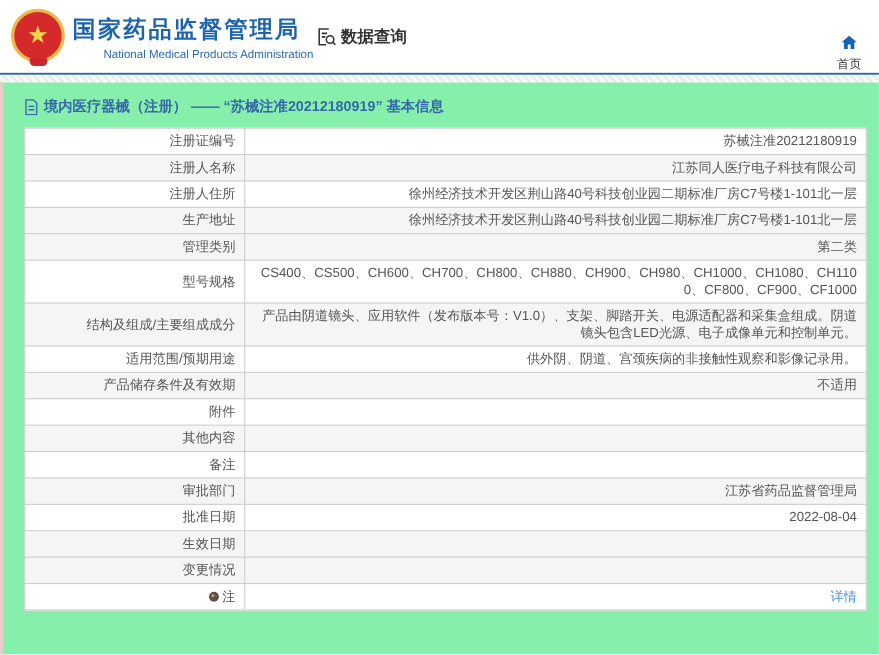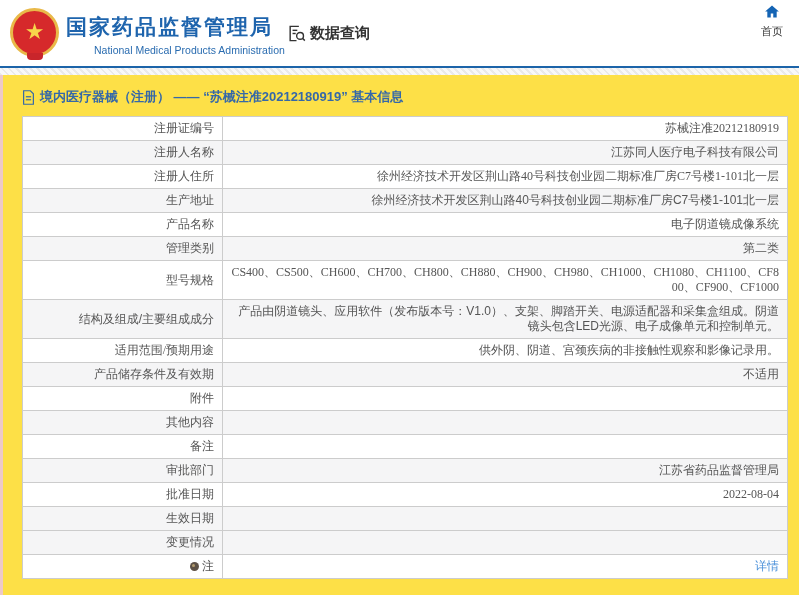--- a/index.html
+++ b/index.html
@@ -13,47 +13,47 @@
     display:flex; align-items:center; justify-content:center; }
   .emblem .star { color:#f7d54b; font-size:22px; line-height:1; margin-top:-2px; }
   .emblem::after { content:""; position:absolute; left:50%; bottom:-6px;
     transform:translateX(-50%); width:16px; height:7px; background:#c9252b;
     border-radius:0 0 4px 4px; }
   .agency { position:absolute; left:66px; top:13px; }
   .agency-zh { font-size:21px; font-weight:bold; color:#1e64ad; letter-spacing:2px; }
   .agency-en { font-size:10.5px; color:#2a6cb0; margin-top:3px;margin-left:28px; }
   .data-query { position:absolute; left:253px; top:24px; display:flex;
     align-items:center; gap:4px; color:#333; font-size:15px; font-weight:bold;margin-left:34px; }
-  .top-nav { position:absolute; right:16px; top:4px; display:flex; gap:32px;justify-content:center; }
+  .top-nav { position:absolute; right:16px; top:31px; display:flex; gap:32px;justify-content:center; }
   .nav-item { display:flex; flex-direction:column; align-items:center;
     font-size:11px; color:#333; cursor:pointer; }
   .nav-item svg { margin-bottom:5px; }
 
   
   .blue-line { height:2px; background:#1c64a9; }
   .hatch { height:7px;
     background:repeating-linear-gradient(45deg,#e9e9e9 0 2px,#f8f8f8 2px 5px); }
 
   
-  .content { position:relative; background:#fde047; height:520px; padding-top:13px; }
+  .content { position:relative; background:#86efac; height:520px; padding-top:13px; }
   .pink-strip { position:absolute; left:0; top:0; bottom:0; width:3px;
     background:#edc9c9; }
   .breadcrumb { margin:0 0 10px 22px; display:flex; align-items:center; gap:5px;
     color:#3568a8; font-size:13px; font-weight:bold; }
   .breadcrumb svg { flex:0 0 auto; }
 
   
   .info-table { border-collapse:collapse; margin-left:22px; width:766px;
     table-layout:fixed; font-size:12px; color:#555; background:#fff; }
   .info-table td { border:1px solid #cccccc; padding:4px 8px; line-height:15px;
     vertical-align:middle; }
   .label-cell { width:200px; text-align:right; color:#555; }
   .value-cell { text-align:right; word-break:break-all; }
   tr.even { background:#f5f5f6;margin-left:44px; }
-  tr.odd { background:#ffffff;font-family:Liberation Serif, serif; }
+  tr.odd { background:#ffffff; }
   .detail-link { color:#4a90d9; text-decoration:none; cursor:pointer; }
   .note-dot { display:inline-block; width:9px; height:9px; border-radius:50%;
     background:#5d5146; margin-right:3px; vertical-align:-1px; position:relative; }
   .note-dot::after { content:""; position:absolute; left:2px; top:2px; width:3px;
     height:3px; border-radius:50%; background:#b39b6d; }
 </style>
 </head>
 <body>
 
 <div class="header">
@@ -110,24 +110,20 @@
           <td class="value-cell">江苏同人医疗电子科技有限公司</td>
         </tr>
         <tr class="odd">
           <td class="label-cell">注册人住所</td>
           <td class="value-cell">徐州经济技术开发区荆山路40号科技创业园二期标准厂房C7号楼1-101北一层</td>
         </tr>
         <tr class="even">
           <td class="label-cell">生产地址</td>
           <td class="value-cell">徐州经济技术开发区荆山路40号科技创业园二期标准厂房C7号楼1-101北一层</td>
         </tr>
-        <tr class="odd">
-          <td class="label-cell">产品名称</td>
-          <td class="value-cell">电子阴道镜成像系统</td>
-        </tr>
         <tr class="even">
           <td class="label-cell">管理类别</td>
           <td class="value-cell">第二类</td>
         </tr>
         <tr class="odd">
           <td class="label-cell">型号规格</td>
           <td class="value-cell">CS400、CS500、CH600、CH700、CH800、CH880、CH900、CH980、CH1000、CH1080、CH1100、CF800、CF900、CF1000</td>
         </tr>
         <tr class="even">
           <td class="label-cell">结构及组成/主要组成成分</td>

